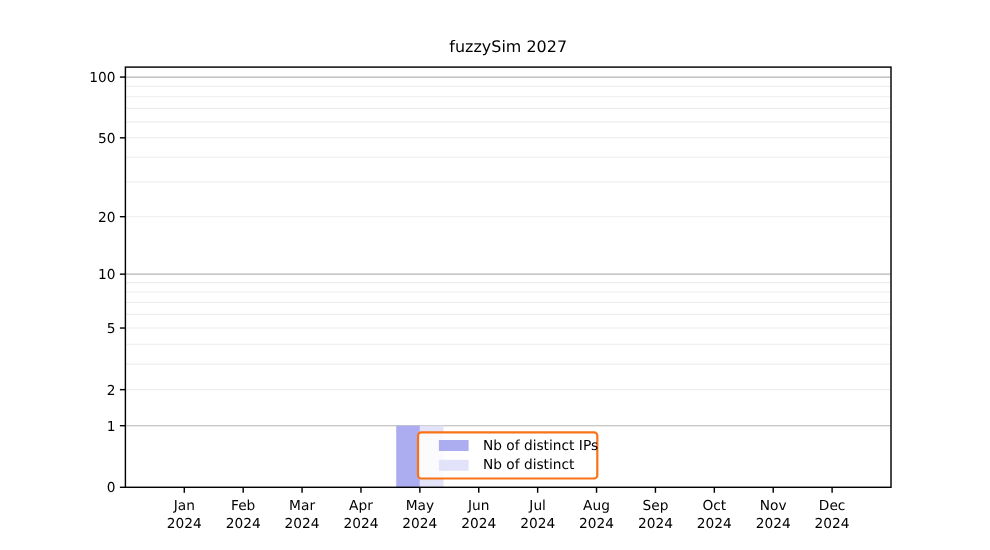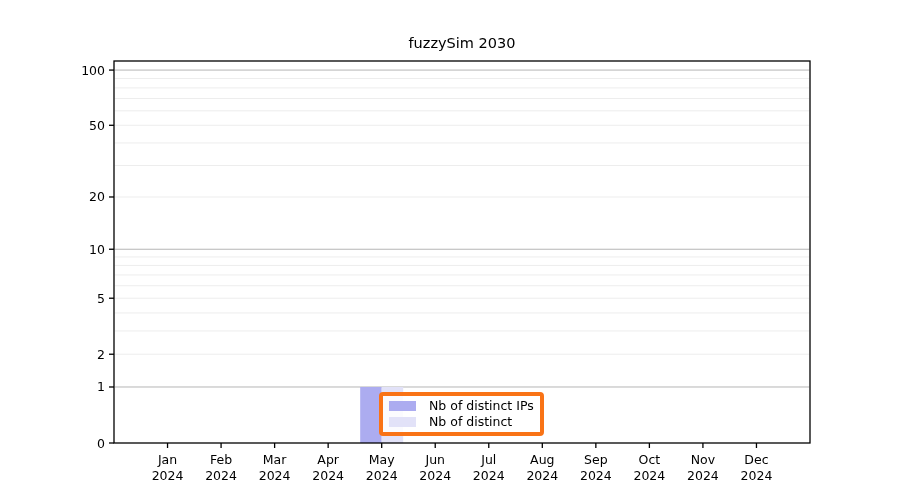--- a/index.html
+++ b/index.html
@@ -32,27 +32,27 @@
     left: 0;
     top: 0;
   }
   .legend {
     position: absolute;
     left: 379px;
     top: 392px;
     width: 165px;
     height: 44px;
     box-sizing: border-box;
-    border: 4px solid #f97316;
+    border: 2px solid #f97316;
     border-radius: 4px;
     background: rgba(255,255,255,0.85);
     display: flex;
     flex-direction: column;
     justify-content: space-evenly;
-    padding-left: 6px;
+    padding-left: 18px;
   }
   .legend-row {
     display: flex;
     align-items: center;
     height: 12px;
   }
   .legend-swatch {
     display: inline-block;
     width: 27px;
     height: 10px;
@@ -63,21 +63,21 @@
     font-size: 12.5px;
     color: #000000;
     white-space: nowrap;
     line-height: 1;
   }
 </style>
 </head>
 <body>
 
 <div class="figure">
-  <div class="chart-title">fuzzySim 2030</div>
+  <div class="chart-title">fuzzySim 2027</div>
   <svg class="plot" id="plot-svg" width="900" height="500">
       <line x1="114.7" x2="809.3" y1="354.2258375312376" y2="354.2258375312376" stroke="#ededed" stroke-width="1"></line>
       <line x1="114.7" x2="809.3" y1="330.9794791001424" y2="330.9794791001424" stroke="#ededed" stroke-width="1"></line>
       <line x1="114.7" x2="809.3" y1="312.9482026593518" y2="312.9482026593518" stroke="#ededed" stroke-width="1"></line>
       <line x1="114.7" x2="809.3" y1="298.21557708130877" y2="298.21557708130877" stroke="#ededed" stroke-width="1"></line>
       <line x1="114.7" x2="809.3" y1="285.759319640164" y2="285.759319640164" stroke="#ededed" stroke-width="1"></line>
       <line x1="114.7" x2="809.3" y1="274.9692186502135" y2="274.9692186502135" stroke="#ededed" stroke-width="1"></line>
       <line x1="114.7" x2="809.3" y1="265.4516750624751" y2="265.4516750624751" stroke="#ededed" stroke-width="1"></line>
       <line x1="114.7" x2="809.3" y1="256.93794220942294" y2="256.93794220942294" stroke="#ededed" stroke-width="1"></line>
       <line x1="114.7" x2="809.3" y1="196.9851571714015" y2="196.9851571714015" stroke="#ededed" stroke-width="1"></line>

